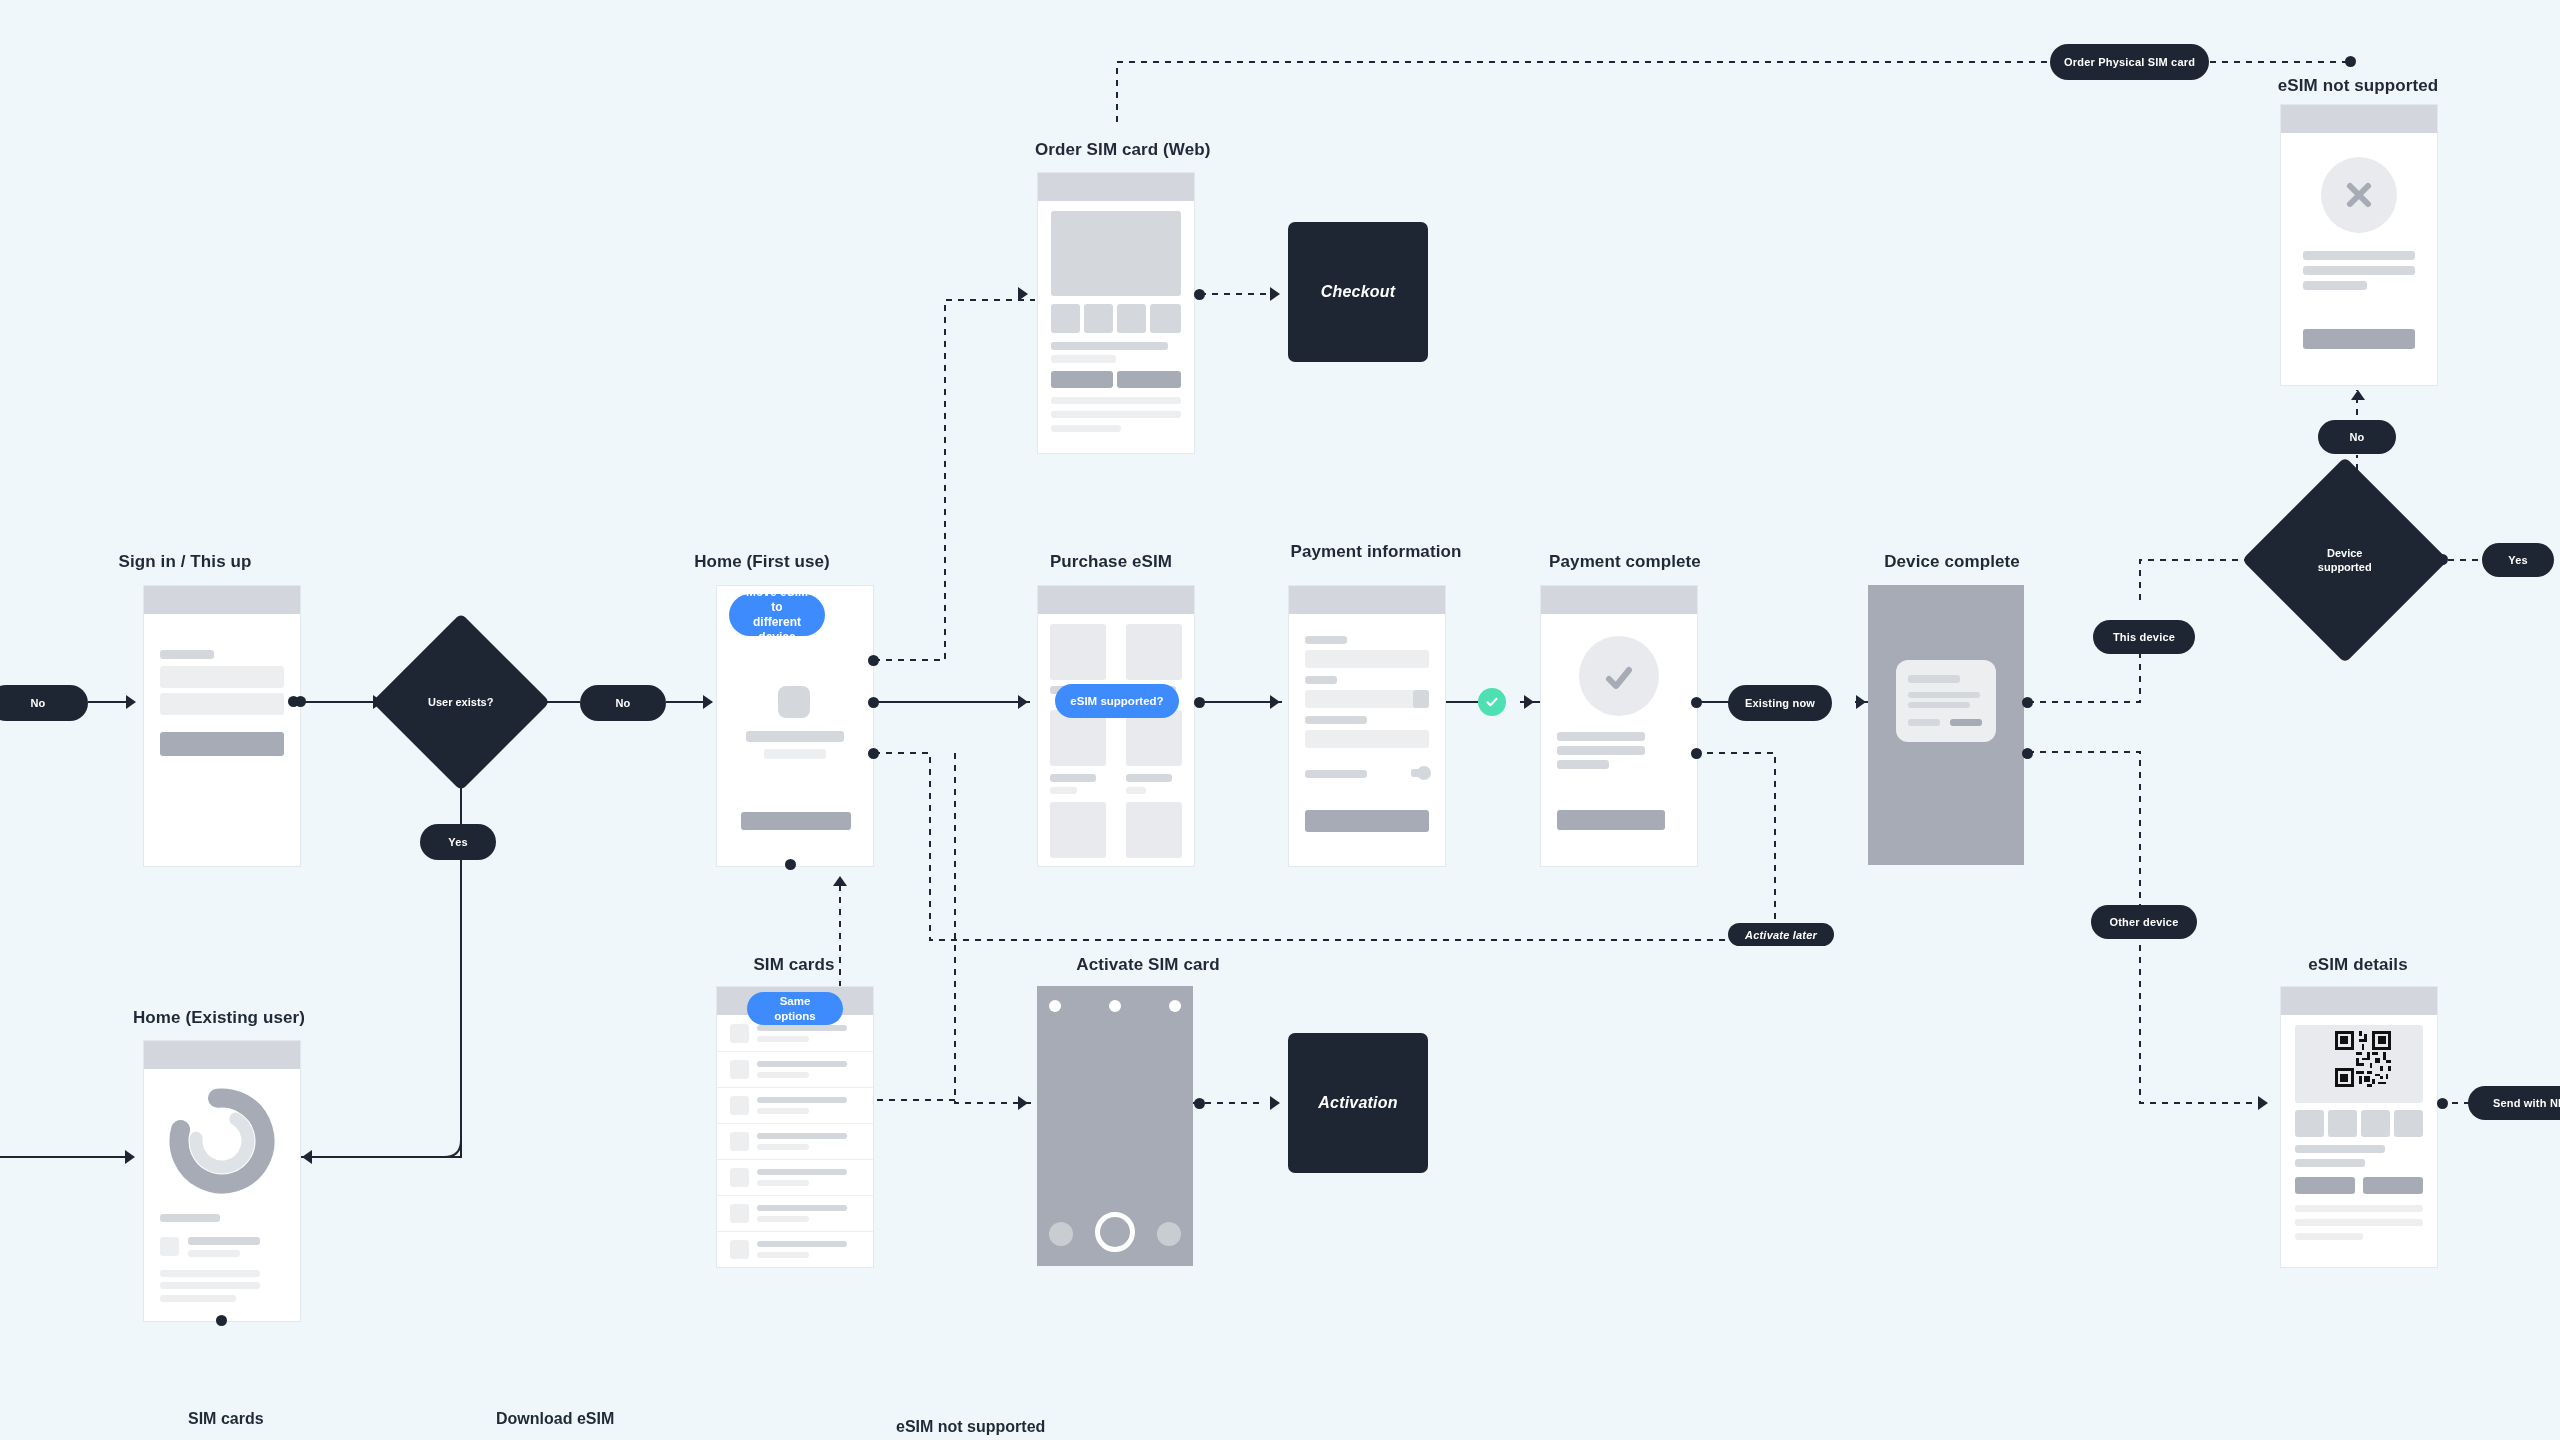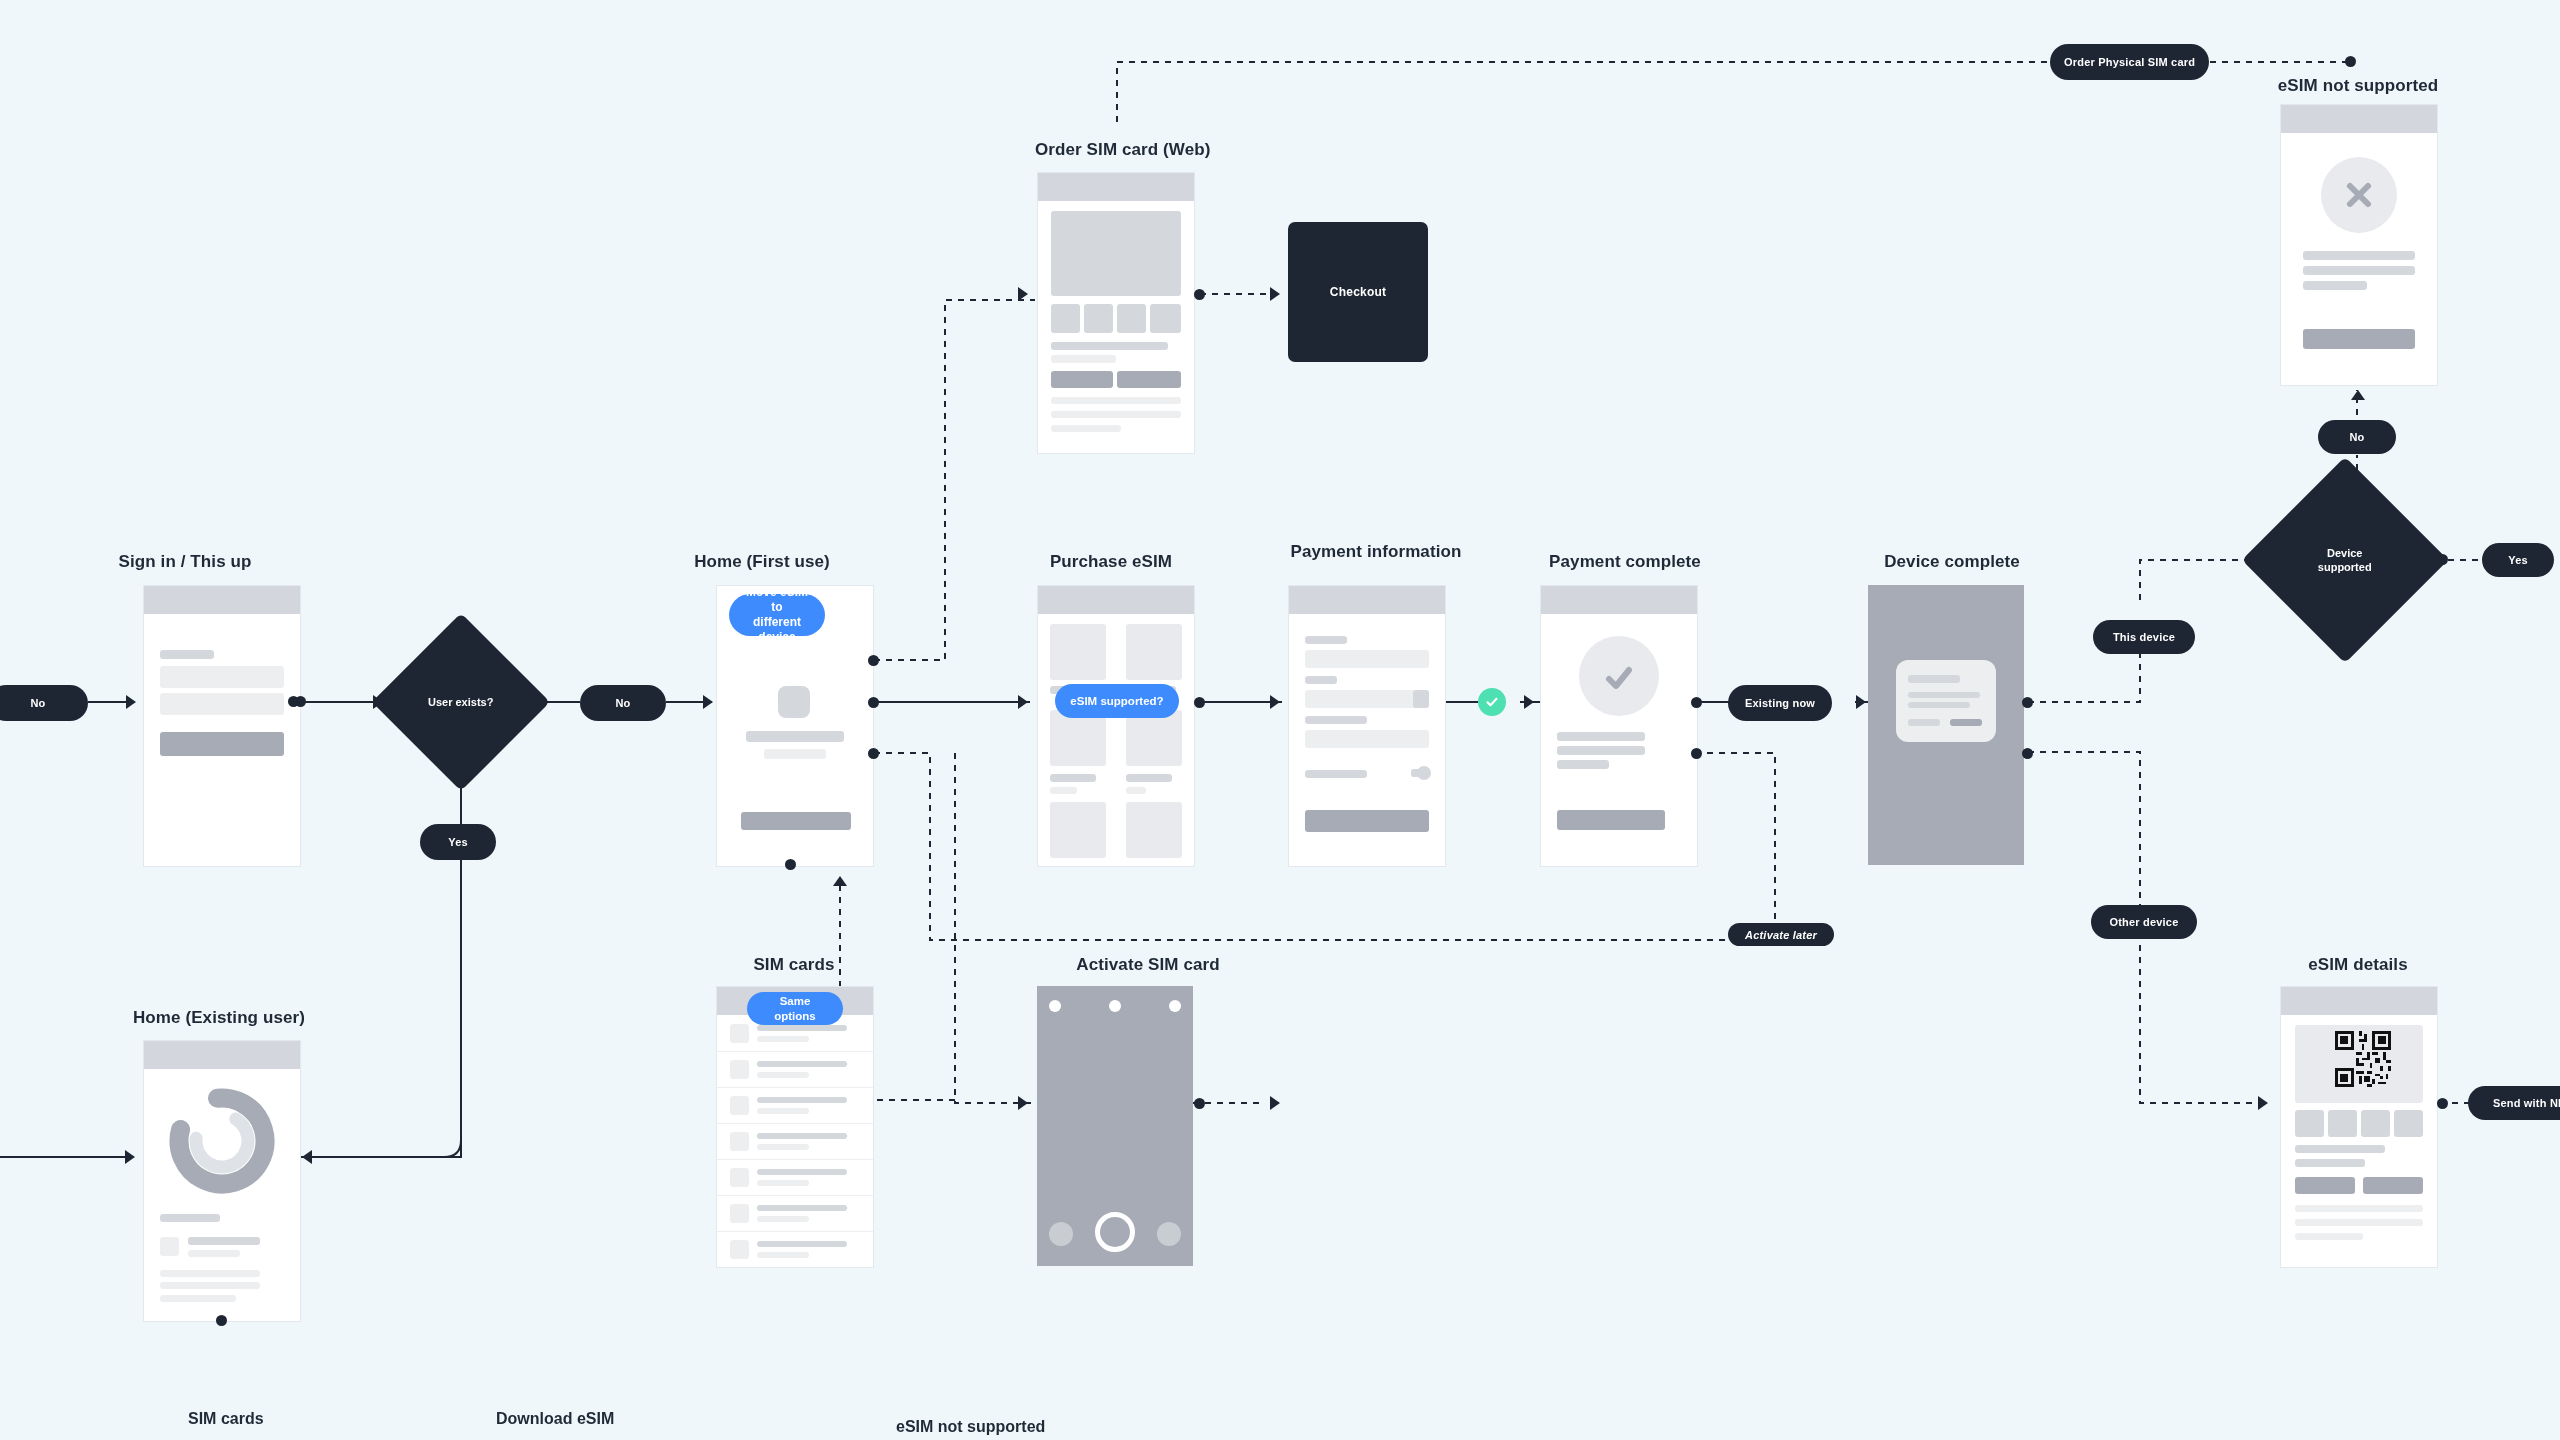--- a/index.html
+++ b/index.html
@@ -49,21 +49,21 @@
   }
   .bluepill{
     position:absolute;background:#3d8bfd;color:#ffffff;border-radius:999px;
     display:flex;align-items:center;justify-content:center;text-align:center;
     font-size:12px;font-weight:bold;line-height:1.25;white-space:pre-line;
     padding:0 14px;box-sizing:border-box;z-index:5;
   }
   .darkbox{
     position:absolute;background:#1e2533;color:#fff;border-radius:7px;
     display:flex;align-items:center;justify-content:center;
-    font-size:12px;font-weight:bold;letter-spacing:.2px;
+    font-size:16px;font-weight:bold;letter-spacing:.2px;font-style:italic;
   }
   .diamond{
     position:absolute;background:#1e2533;color:#fff;
     display:flex;align-items:center;justify-content:center;text-align:center;
     font-size:11px;font-weight:bold;line-height:1.3;white-space:pre-line;
   }
   .diamond .dlabel{transform:rotate(-45deg);}
 
   
   .dot{position:absolute;width:11px;height:11px;border-radius:50%;background:#1e2533;}
@@ -407,20 +407,21 @@
       <div class="circle" style="left:132px;top:14px;width:12px;height:12px;background:#ffffff;"></div>
       <div class="circle" style="left:12px;top:236px;width:24px;height:24px;background:#c9ccd1;"></div>
       <div class="ring" style="left:58px;top:226px;width:40px;height:40px;"></div>
       <div class="circle" style="left:120px;top:236px;width:24px;height:24px;background:#c9ccd1;"></div>
     </div>
   </div>
   <div class="arrow" style="left:1018px;top:1096px;"></div>
   <div class="dot" style="left:1194px;top:1098px;"></div>
 
   <div class="arrow" style="left:1270px;top:1096px;"></div>
+  <div class="darkbox" style="left:1288px;top:1033px;width:140px;height:140px;">Activation</div>
 
   <div class="title" style="left:2280px;top:955px;width:156px;">eSIM details</div>
   <div class="screen" style="left:2280px;top:986px;width:156px;height:280px;">
     <div class="statusbar" style="height:28px;"></div>
     <div class="body" style="height:252px;">
       <div class="blk" style="left:14px;top:10px;width:128px;height:78px;"></div>
       <svg class="qr" style="left:54px;top:16px;" width="56" height="56" viewBox="0 0 21 21" shape-rendering="crispEdges">
         <rect width="21" height="21" fill="#e8eaed"></rect>
         <g fill="#111111">
           <rect x="0" y="0" width="7" height="1"></rect>

